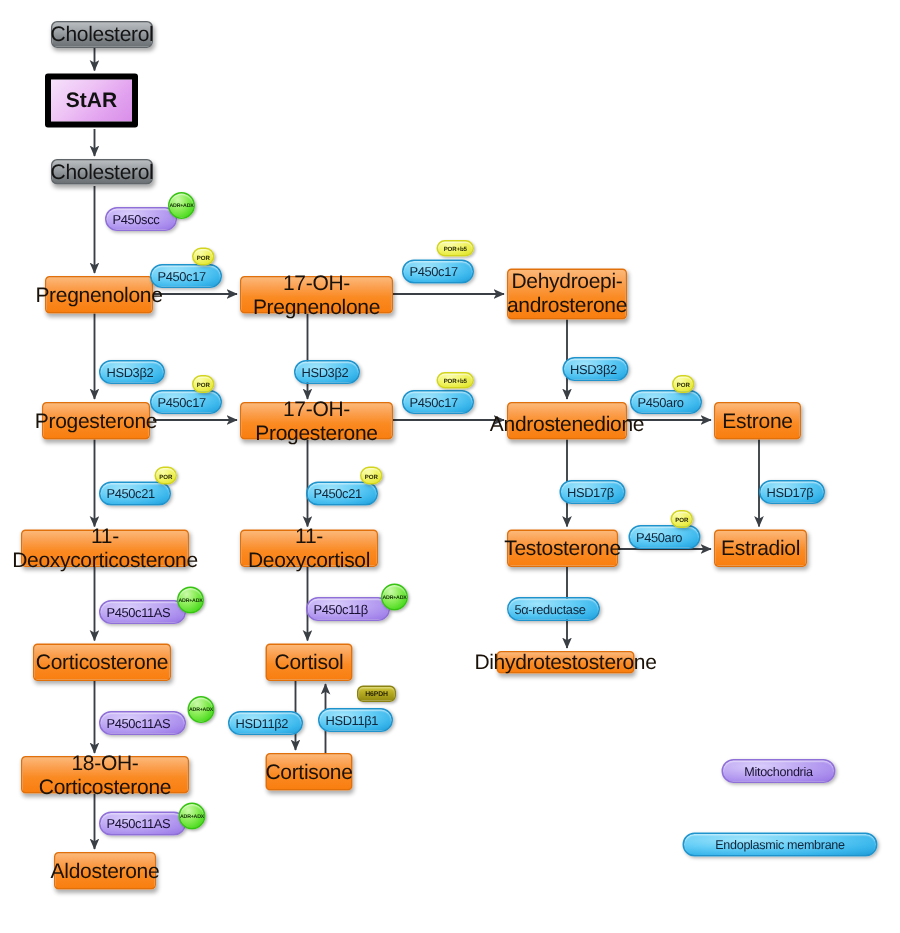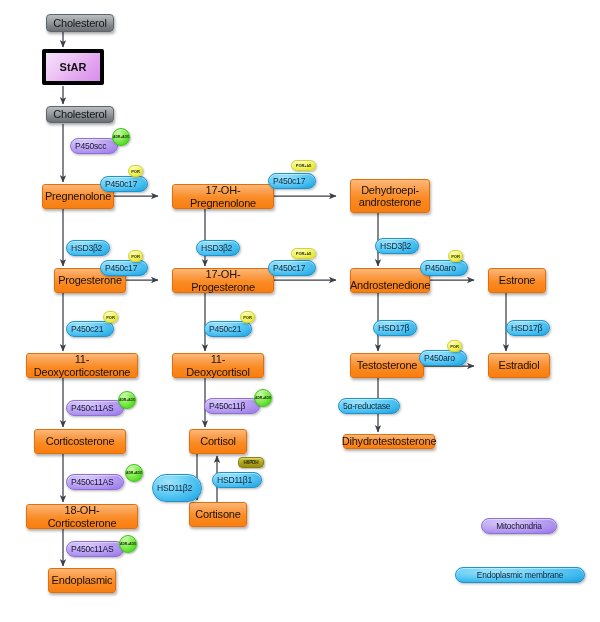--- a/index.html
+++ b/index.html
@@ -18,27 +18,26 @@
 
   
   .node{
     position:absolute;
     box-sizing:border-box;
     display:flex;
     align-items:center;
     justify-content:center;
     text-align:center;
     color:#1a1208;
-    font-size:11px;
+    font-size:14px;
     line-height:1.12;
     letter-spacing:-0.2px;
     border-radius:3px;
     z-index:6;
     padding:1px 15px;
-    margin-left:12px;
   }
   .node.orange{
     background:linear-gradient(to bottom,#fcb878 0%,#fba152 26%,#fa8a22 58%,#f97e10 100%);
     border:1px solid #e2700a;
     box-shadow:1px 2px 3px rgba(0,0,0,.32);
   }
   .node.gray{
     background:linear-gradient(to bottom,#b9bdc0 0%,#9ba0a4 40%,#7d8387 72%,#6b7174 100%);
     border:1px solid #5f6568;
     border-radius:4px;
@@ -137,21 +136,20 @@
   .arrowlayer{position:absolute;inset:0;z-index:4;pointer-events:none;}
 
   
   .legend-pill{
     position:absolute;
     box-sizing:border-box;
     display:flex;align-items:center;justify-content:center;
     font-size:8.4px;letter-spacing:-0.2px;
     border-radius:999px;z-index:9;white-space:nowrap;
     color:#10263b;
-    margin-top:12px;
   }
 </style>
 </head>
 <body>
 
 <div id="canvas">
 
   <svg class="arrowlayer" width="600" height="622" viewBox="0 0 600 622">
     <defs>
       <marker id="ah" markerWidth="7" markerHeight="7" refX="5.6" refY="2.6" orient="auto" markerUnits="strokeWidth">
@@ -208,21 +206,21 @@
       <div class="node orange" style="left: 30px; top: 184px; width: 72px; height: 25px;">
         <span>Pregnenolone</span>
       </div>
       <div class="node orange" style="left: 160px; top: 184px; width: 102px; height: 25px;">
         <span>17-OH-Pregnenolone</span>
       </div>
       <div class="node orange" style="left: 338px; top: 179px; width: 80px; height: 34px;">
         <span style="white-space: pre-line;">Dehydroepi-
 androsterone</span>
       </div>
-      <div class="node orange" style="left: 42px; top: 268px; width: 72px; height: 25px;">
+      <div class="node orange" style="left: 28px; top: 268px; width: 72px; height: 25px;">
         <span>Progesterone</span>
       </div>
       <div class="node orange" style="left: 160px; top: 268px; width: 102px; height: 25px;">
         <span>17-OH-Progesterone</span>
       </div>
       <div class="node orange" style="left: 338px; top: 268px; width: 80px; height: 25px; align-items: flex-end;">
         <span>Androstenedione</span>
       </div>
       <div class="node orange" style="left: 476px; top: 268px; width: 58px; height: 25px;">
         <span>Estrone</span>
@@ -248,21 +246,21 @@
       <div class="node orange" style="left: 331px; top: 434px; width: 92px; height: 15px;">
         <span>Dihydrotestosterone</span>
       </div>
       <div class="node orange" style="left: 14px; top: 504px; width: 112px; height: 25px;">
         <span>18-OH-Corticosterone</span>
       </div>
       <div class="node orange" style="left: 177px; top: 502px; width: 58px; height: 25px;">
         <span>Cortisone</span>
       </div>
       <div class="node orange" style="left: 36px; top: 568px; width: 68px; height: 25px;">
-        <span>Endoplasmic</span>
+        <span>Aldosterone</span>
       </div>
     </div>
   <div id="enzymes-root">
       <div class="enz mito" style="left: 70px; top: 138px; width: 48px; height: 16px;">
         <span>P450scc</span>
       </div>
       <div class="enz er" style="left: 100px; top: 176px; width: 48px; height: 16px;">
         <span>P450c17</span>
       </div>
       <div class="enz er" style="left: 268px; top: 173px; width: 48px; height: 16px;">
@@ -306,21 +304,21 @@
       </div>
       <div class="enz er" style="left: 419px; top: 350px; width: 48px; height: 16px;">
         <span>P450aro</span>
       </div>
       <div class="enz er" style="left: 338px; top: 398px; width: 62px; height: 16px;">
         <span>5α-reductase</span>
       </div>
       <div class="enz mito" style="left: 66px; top: 474px; width: 58px; height: 16px;">
         <span>P450c11AS</span>
       </div>
-      <div class="enz er" style="left: 152px; top: 474px; width: 50px; height: 28px;">
+      <div class="enz er" style="left: 152px; top: 474px; width: 50px; height: 16px;">
         <span>HSD11β2</span>
       </div>
       <div class="enz er" style="left: 212px; top: 472px; width: 50px; height: 16px;">
         <span>HSD11β1</span>
       </div>
       <div class="enz mito" style="left: 66px; top: 541px; width: 58px; height: 16px;">
         <span>P450c11AS</span>
       </div>
     </div>
   <div id="cofactors-root">

